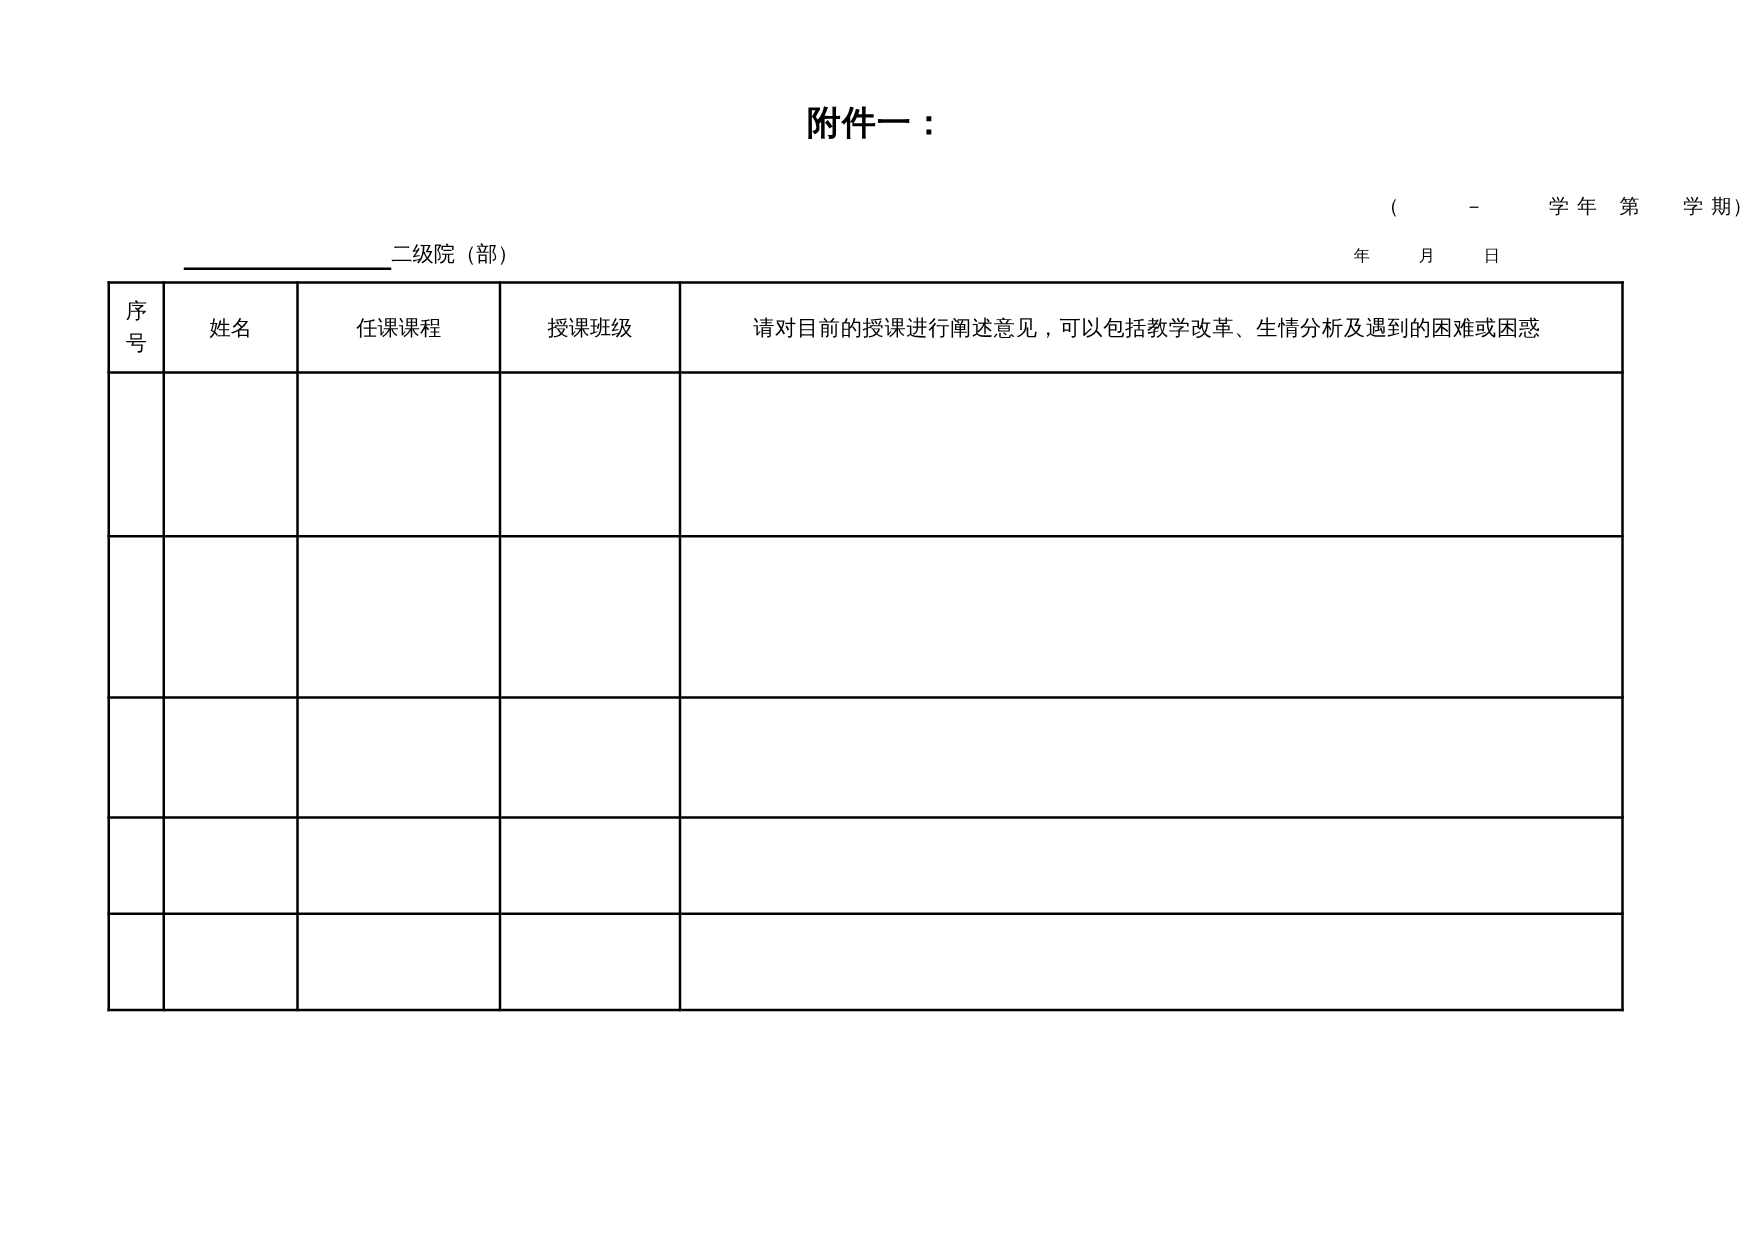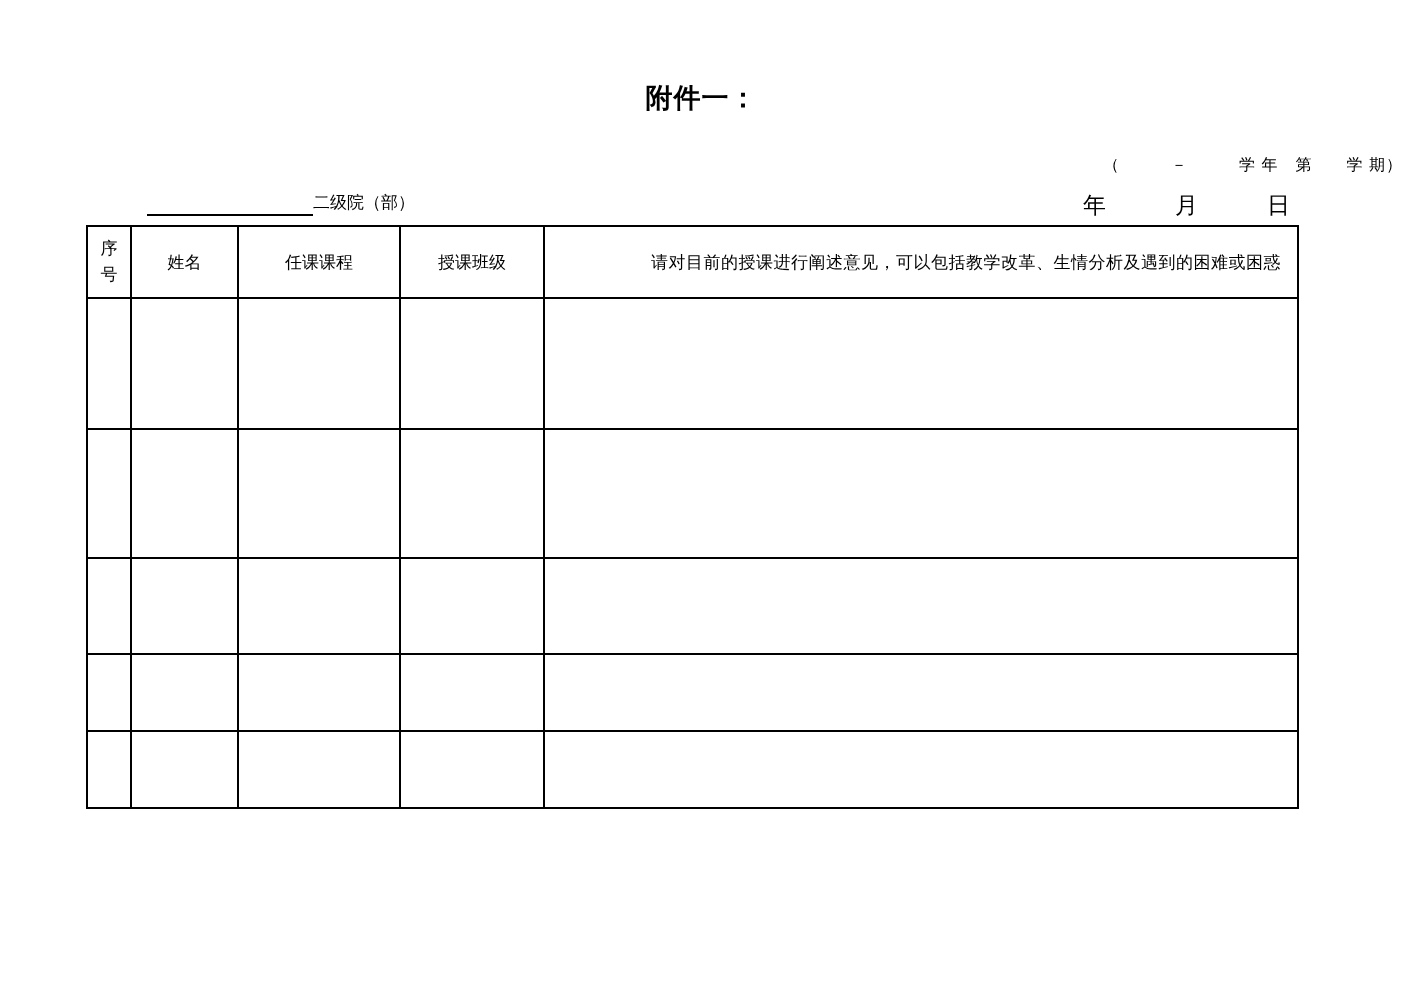--- a/index.html
+++ b/index.html
@@ -51,28 +51,27 @@
 
   .dept-blank {
     display: inline-block;
     width: 166px;
     height: 100%;
     border-bottom: 2px solid #000000;
   }
 
   .dept-label {
     line-height: 24px;
-    font-family: Liberation Mono, monospace;
   }
 
   .date-line {
     position: absolute;
     top: 193px;
     left: 1083px;
-    font-size: 23px;
+    font-size: 13px;
     line-height: 24px;
   }
 
   table.form {
     position: absolute;
     left: 86px;
     top: 225px;
     width: 1211px;
     border-collapse: collapse;
     table-layout: fixed;
@@ -88,21 +87,21 @@
     padding: 4px;
     background: #ffffff;
   }
 
   table.form th.seq-header {
     white-space: pre-line;
     line-height: 26px;
   }
 
   table.form th.desc-header {
-    text-align: right;
+    text-align: center;
     padding: 4px 16px 4px 9px;
     letter-spacing: 0.5px;
   }
 
   table.form thead tr { height: 72px; }
   table.form tbody tr:nth-child(1) { height: 131px; }
   table.form tbody tr:nth-child(2) { height: 129px; }
   table.form tbody tr:nth-child(3) { height: 96px; }
   table.form tbody tr:nth-child(4) { height: 77px; }
   table.form tbody tr:nth-child(5) { height: 77px; }

